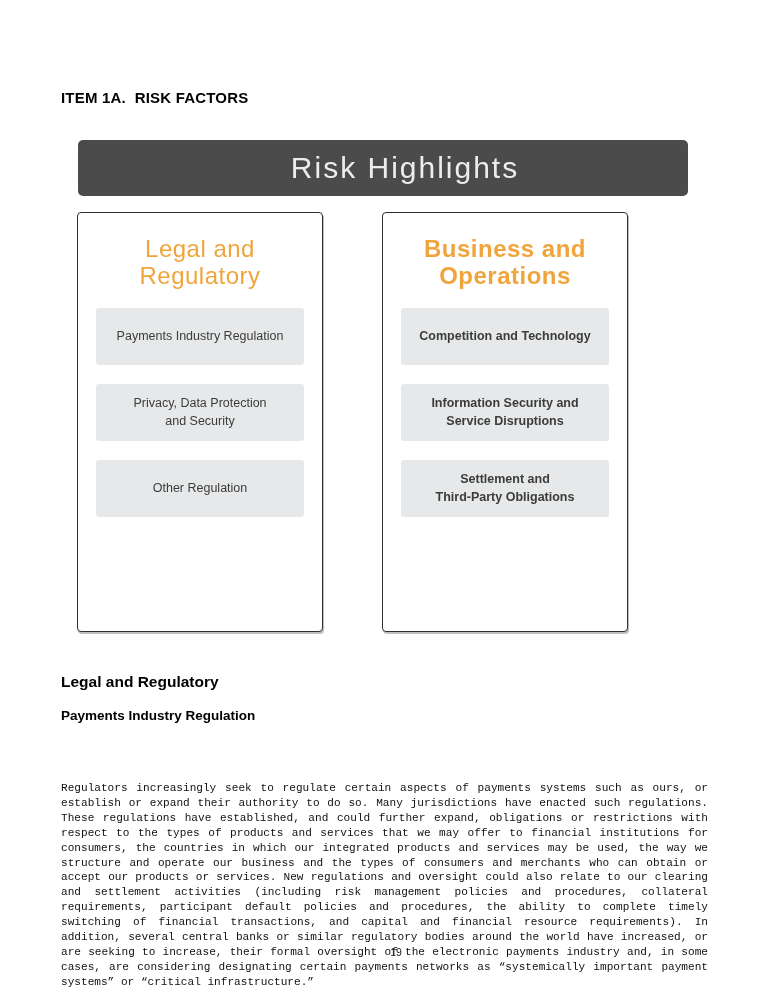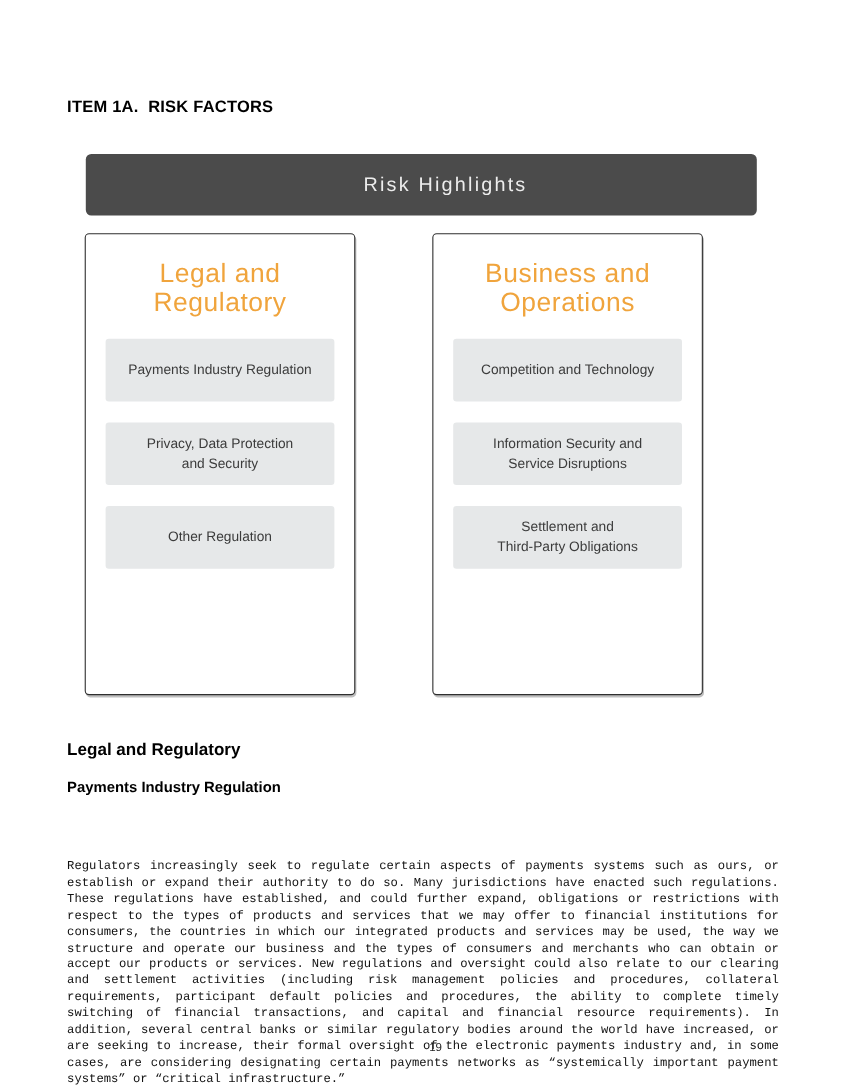--- a/index.html
+++ b/index.html
@@ -32,38 +32,38 @@
     width: 610px;
     height: 56px;
     background: #4B4B4B;
     border-radius: 5px;
     display: flex;
     align-items: center;
     justify-content: center;
   }
   .banner-title {
     color: #EDEDED;
-    font-size: 18px;
+    font-size: 30px;
     font-weight: 400;
     letter-spacing: 2px;
     margin-left: 44px;
   }
 
   .risk-column {
     position: absolute;
     top: 212px;
     width: 246px;
     height: 420px;
     background: #ffffff;
     border: 1px solid #2F2F2F;
     border-radius: 4px;
     box-shadow: 1px 2px 0 rgba(0,0,0,0.25);
   }
   .risk-column.left  { left: 77px; }
-  .risk-column.right { left: 393px; }
+  .risk-column.right { left: 382px; font-weight: bold; }
 
   .column-heading {
     margin-top: 22px;
     text-align: center;
     color: #F0A43C;
     font-size: 24px;
     line-height: 1.13;
     letter-spacing: 0.5px;
     white-space: pre-line;
   }

